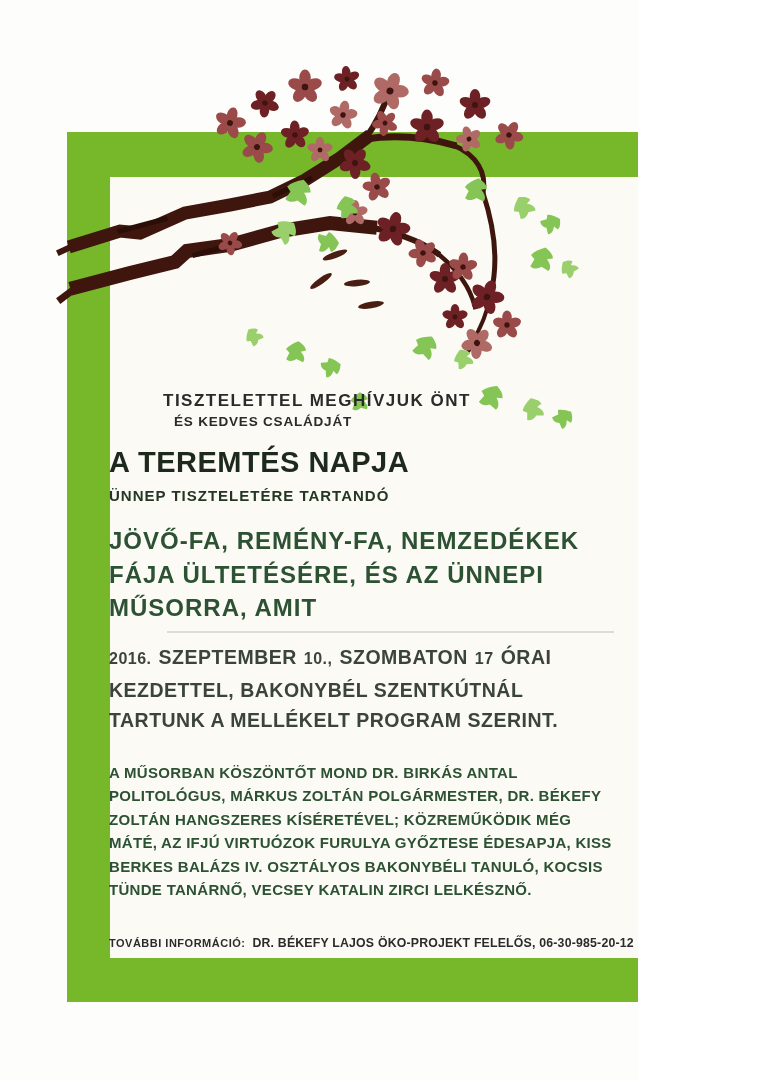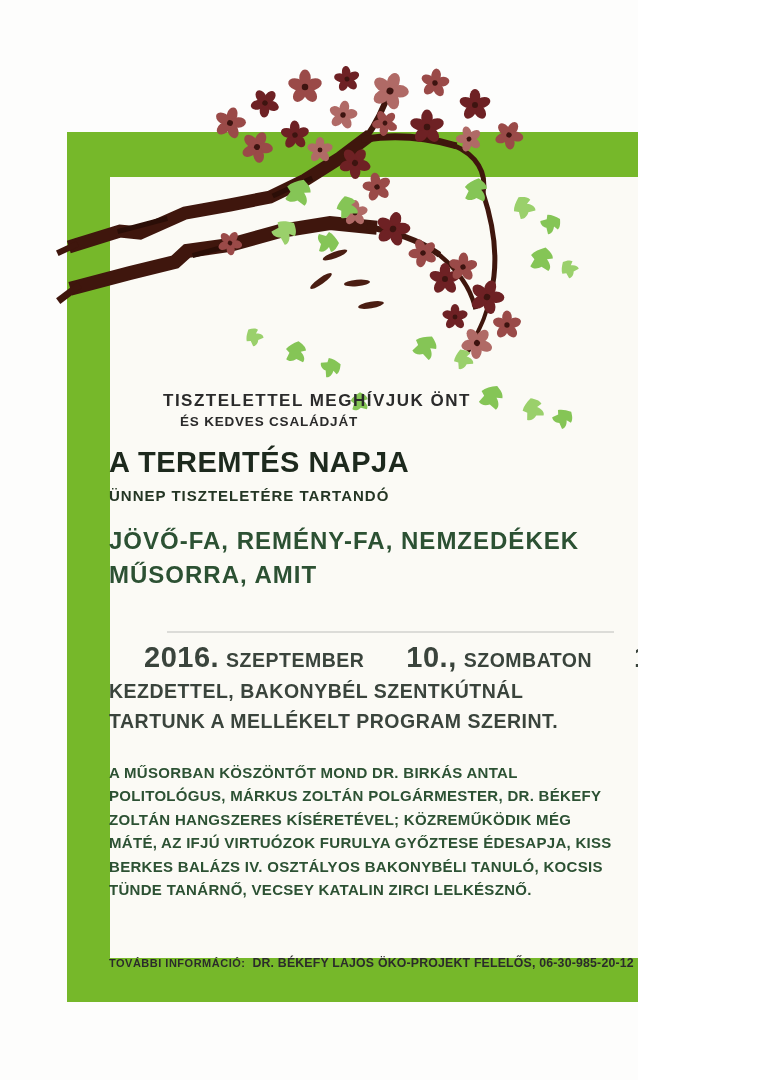--- a/index.html
+++ b/index.html
@@ -23,33 +23,33 @@
     background:#fbfaf5;
     z-index:2;
   }
   .art{
     position:absolute;left:25px;top:55px;width:580px;height:380px;
     z-index:3;
   }
   .txt{position:absolute;z-index:4;white-space:nowrap;}
   .center{left:109px;width:566px;text-align:left;}
   .salut1{left:163px;top:391px;font-size:17px;letter-spacing:1.5px;color:#2a2a2a;}
-  .salut2{left:180px;top:414px;font-size:13.5px;letter-spacing:0.8px;color:#2a2a2a;}
+  .salut2{left:174px;top:414px;font-size:13.5px;letter-spacing:0.8px;color:#2a2a2a;}
   .title{top:446px;font-size:29px;letter-spacing:0.5px;color:var(--title-dark,#1d291d);}
   .subtitle{top:487px;font-size:15px;letter-spacing:1px;color:#243624;}
   .heading{top:524px;font-size:24px;line-height:33.5px;letter-spacing:1px;color:var(--heading-green,#2c5032);}
   .divider{
     position:absolute;left:167px;top:631px;width:447px;height:2px;
     background:#dcdcd8;z-index:4;
   }
   .dateblock{top:642px;line-height:30.5px;color:var(--date-dark,#3a443c);font-size:19.5px;letter-spacing:0.5px;}
-  .dt-big{font-size:29px;letter-spacing:0.5px;margin-left:35px;}
+  .dt-big{font-size:16px;letter-spacing:0.5px;}
   .dt-sp{display:inline-block;width:7px;}
   .program{top:741px;font-size:15px;line-height:23.4px;letter-spacing:0.3px;color:var(--heading-green,#2c5133);margin-top:20px;}
-  .footer{top:933px;color:#2b2b2b;margin-top:20px;}
+  .footer{top:933px;color:#2b2b2b;}
   .footer-label{font-size:11px;letter-spacing:0.5px;}
   .footer-text{font-size:12.3px;letter-spacing:0.2px;margin-left:7px;}
   
   .branch{stroke:var(--branch-brown,#3f160d);fill:none;stroke-linecap:square;stroke-linejoin:miter;}
   .branch-dark{stroke:#2b0e07;fill:none;stroke-linecap:square;}
   .petal-a{fill:#6e2124;}
   .petal-b{fill:#9a4a48;}
   .petal-c{fill:#b06a66;}
   .leaf-a{fill:var(--leaf-green,#85c556);}
   .leaf-b{fill:#9ad06b;}
@@ -149,20 +149,21 @@
   </svg>
 
   <div class="txt salut1">TISZTELETTEL MEGHÍVJUK ÖNT</div>
   <div class="txt salut2">ÉS KEDVES CSALÁDJÁT</div>
 
   <div class="txt center title">A TEREMTÉS NAPJA</div>
   <div class="txt center subtitle">ÜNNEP TISZTELETÉRE TARTANDÓ</div>
 
   <div class="txt center heading">
     <div>JÖVŐ-FA, REMÉNY-FA, NEMZEDÉKEK</div>
+    <div>FÁJA ÜLTETÉSÉRE, ÉS AZ ÜNNEPI</div>
     <div>MŰSORRA, AMIT</div>
   </div>
 
   <div class="divider"></div>
 
   <div class="txt center dateblock">
     <div><span class="dt-big">2016.</span><span class="dt-sp"></span><span>SZEPTEMBER</span><span class="dt-sp"></span><span class="dt-big">10.,</span><span class="dt-sp"></span><span>SZOMBATON</span><span class="dt-sp"></span><span class="dt-big">17</span><span class="dt-sp"></span><span>ÓRAI</span></div>
     <div>KEZDETTEL, BAKONYBÉL SZENTKÚTNÁL</div>
     <div>TARTUNK A MELLÉKELT PROGRAM SZERINT.</div>
   </div>

